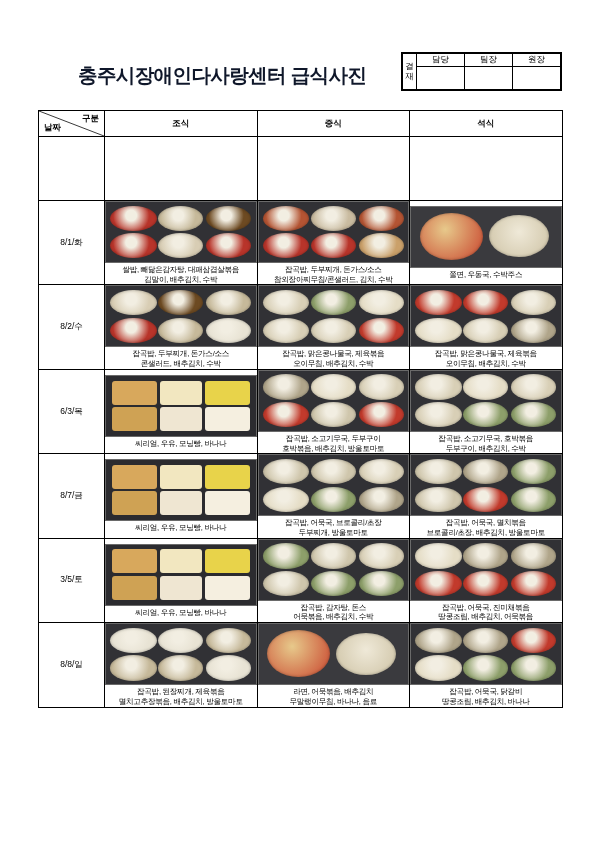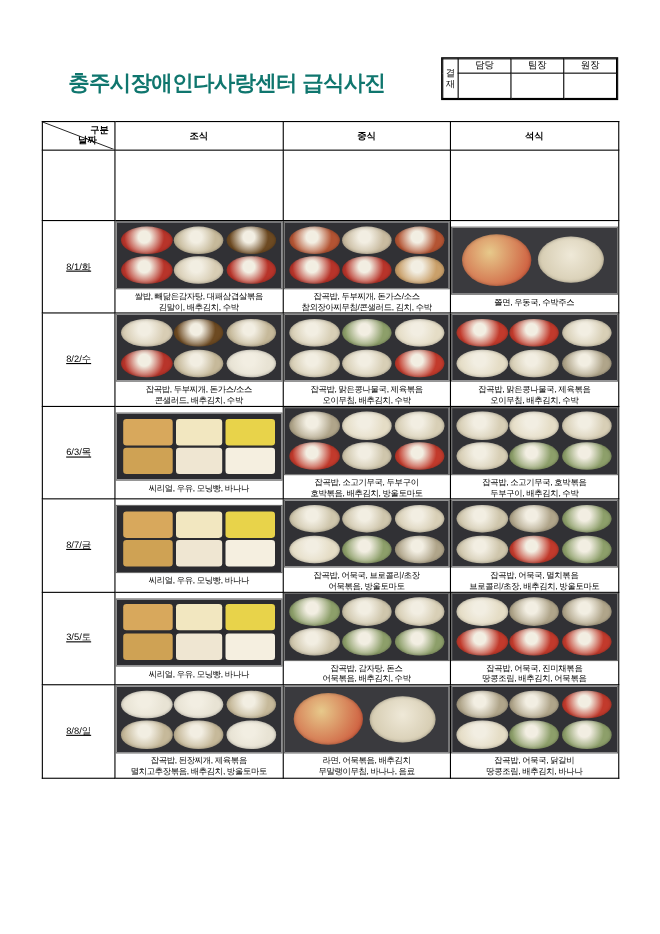--- a/index.html
+++ b/index.html
@@ -27,26 +27,26 @@
   
   .header {
     position: absolute;
     left: 38px;
     top: 52px;
     width: 524px;
     height: 52px;
   }
   .doc-title {
     position: absolute;
-    left: 24px;
+    left: 40px;
     top: 10px;
     font-size: 19.5px;
     font-weight: bold;
     letter-spacing: -0.6px;
-    color: #0f766e;
+    color: #0f172a;
     white-space: nowrap;
   }
 
   
   .approval {
     position: absolute;
     right: 0;
     top: 0;
     border: 1px solid #000;
     border-collapse: collapse;
@@ -107,32 +107,30 @@
     position: absolute;
     right: 5px;
     top: 2px;
     font-size: 8.5px;
   }
   .corner .lbl-date {
     position: absolute;
     left: 5px;
     bottom: 2px;
     font-size: 8.5px;
-    margin-left: 27px;
   }
   .meal-head {
     height: 26px;
     font-size: 10px;
   }
 
   .blank-row td { height: 64px; }
 
   .date-cell {
     font-size: 9px;
-    text-decoration: underline;
   }
 
   .photo-cell {
     padding: 3px 3px 2px 3px;
     vertical-align: top;
   }
   .photo-wrap {
     width: 100%;
   }
   .photo {
@@ -397,21 +395,21 @@
                 <div class="tray" style="background: rgb(49, 49, 53);">
                   <div class="dish" style="left: 3%; top: 6%; width: 31%; height: 42%; background: radial-gradient(circle at 45% 38%, rgb(242, 238, 226) 0%, rgb(242, 238, 226) 18%, rgb(207, 198, 172) 60%, rgb(207, 198, 172) 100%);"></div>
                   <div class="dish" style="left: 35%; top: 6%; width: 30%; height: 42%; background: radial-gradient(circle at 45% 38%, rgb(242, 238, 226) 0%, rgb(242, 238, 226) 18%, rgb(207, 198, 172) 60%, rgb(207, 198, 172) 100%);"></div>
                   <div class="dish" style="left: 67%; top: 6%; width: 30%; height: 42%; background: radial-gradient(circle at 45% 38%, rgb(242, 238, 226) 0%, rgb(242, 238, 226) 18%, rgb(216, 207, 182) 60%, rgb(216, 207, 182) 100%);"></div>
                   <div class="dish" style="left: 3%; top: 52%; width: 31%; height: 42%; background: radial-gradient(circle at 45% 38%, rgb(242, 238, 226) 0%, rgb(242, 238, 226) 18%, rgb(229, 221, 198) 60%, rgb(229, 221, 198) 100%);"></div>
                   <div class="dish" style="left: 35%; top: 52%; width: 30%; height: 42%; background: radial-gradient(circle at 45% 38%, rgb(242, 238, 226) 0%, rgb(242, 238, 226) 18%, rgb(141, 159, 106) 60%, rgb(141, 159, 106) 100%);"></div>
                   <div class="dish" style="left: 67%; top: 52%; width: 30%; height: 42%; background: radial-gradient(circle at 45% 38%, rgb(242, 238, 226) 0%, rgb(242, 238, 226) 18%, rgb(176, 165, 138) 60%, rgb(176, 165, 138) 100%);"></div>
                 </div>
               </div>
               <div class="menu-text">잡곡밥, 어묵국, 브로콜리/초장
-어묵볶음, 방울토마토</div>
+두부찌개, 방울토마토</div>
             </div>
           </td>
           <td class="photo-cell">
             <div class="photo-wrap">
               <div class="photo">
                 <div class="tray" style="background: rgb(49, 49, 53);">
                   <div class="dish" style="left: 3%; top: 6%; width: 31%; height: 42%; background: radial-gradient(circle at 45% 38%, rgb(242, 238, 226) 0%, rgb(242, 238, 226) 18%, rgb(207, 198, 172) 60%, rgb(207, 198, 172) 100%);"></div>
                   <div class="dish" style="left: 35%; top: 6%; width: 30%; height: 42%; background: radial-gradient(circle at 45% 38%, rgb(242, 238, 226) 0%, rgb(242, 238, 226) 18%, rgb(176, 165, 138) 60%, rgb(176, 165, 138) 100%);"></div>
                   <div class="dish" style="left: 67%; top: 6%; width: 30%; height: 42%; background: radial-gradient(circle at 45% 38%, rgb(242, 238, 226) 0%, rgb(242, 238, 226) 18%, rgb(141, 159, 106) 60%, rgb(141, 159, 106) 100%);"></div>
                   <div class="dish" style="left: 3%; top: 52%; width: 31%; height: 42%; background: radial-gradient(circle at 45% 38%, rgb(242, 238, 226) 0%, rgb(242, 238, 226) 18%, rgb(207, 198, 172) 60%, rgb(207, 198, 172) 100%);"></div>

